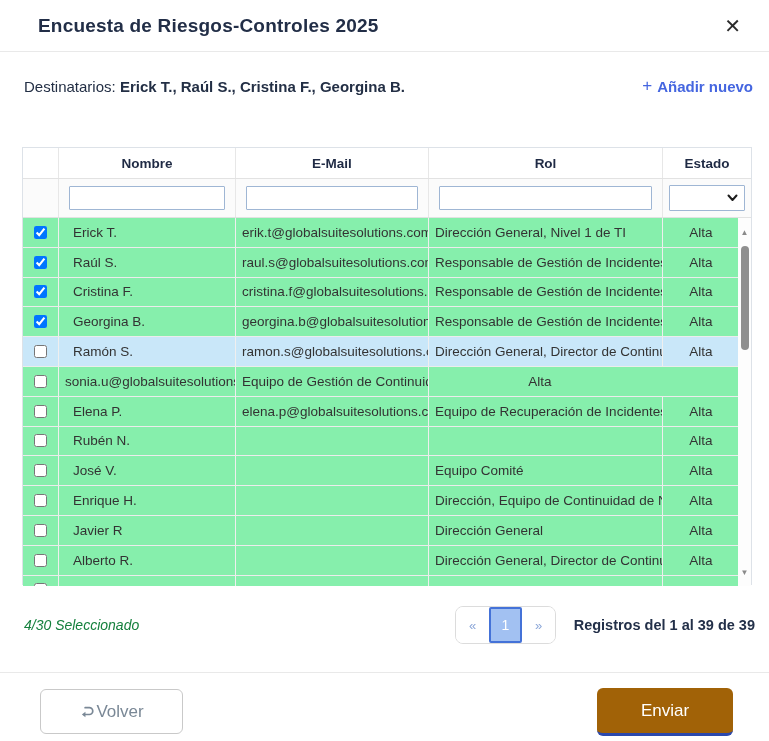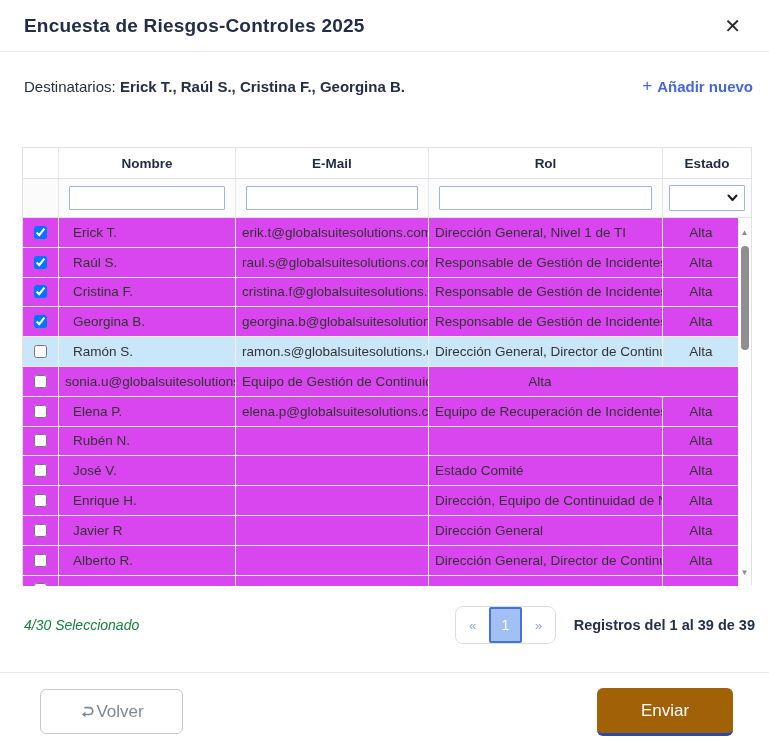--- a/index.html
+++ b/index.html
@@ -6,21 +6,21 @@
   body{
     width:769px;height:741px;overflow:hidden;background:#ffffff;
     font-family:"Liberation Sans",sans-serif;color:#232f45;position:relative;
   }
   .modal{position:absolute;inset:0;background:#fff;}
 
   
   .mheader{position:absolute;top:0;left:0;right:0;height:52px;
     border-bottom:1px solid #e9e9e9;display:flex;align-items:center;
     justify-content:space-between;padding:0 24px;box-sizing:border-box;}
-  .mtitle{font-size:19px;font-weight:700;color:#222e47;letter-spacing:.2px;}
+  .mtitle{font-size:19px;font-weight:700;color:#222e47;letter-spacing:.2px;margin-left:14px;}
   .mclose{font-size:20px;color:#2b2b2b;cursor:pointer;line-height:1;padding:2px 4px;}
 
   
   .recips{position:absolute;top:76px;left:24px;right:16px;display:flex;
     align-items:center;justify-content:space-between;}
   .recips-left{font-size:15px;color:#232f45;}
   .recips-left b{font-weight:700;margin-top:28px;}
   .addnew{color:#4566e0;font-size:15px;font-weight:600;cursor:pointer;
     display:flex;align-items:center;gap:5px;}
   .addnew .plus{font-size:17px;font-weight:400;}
@@ -39,21 +39,21 @@
     border-right:1px solid #e7e7e7;box-sizing:border-box;padding:0 10px;}
   .filterrow .fcell:last-child{border-right:none;padding:0 6px;}
   .filterrow input{width:100%;height:24px;border:1px solid #9fb6d4;background:#fff;
     box-sizing:border-box;outline:none;font-size:13px;padding:0 5px;border-radius:1px;}
   .fselect{width:100%;height:26px;border:1px solid #9fb6d4;background:#fff;
     display:flex;align-items:center;justify-content:flex-end;padding:0 6px;
     box-sizing:border-box;cursor:pointer;border-radius:1px;}
 
   .tbody{position:relative;height:368px;overflow:hidden;}
   .trow{height:29.8px;border-bottom:1px solid #ececec;box-sizing:border-box;
-    font-size:13.5px;color:#333;cursor:pointer;background:#d946ef;}
+    font-size:13.5px;color:#333;cursor:pointer;background:#86efac;}
   .trow.selected{background:#c9e7f9;}
   .trow .cell{display:flex;align-items:center;overflow:hidden;white-space:nowrap;
     border-right:1px solid #efefef;box-sizing:border-box;height:100%;}
   .trow .cell:last-child{border-right:none;}
   .c-check{justify-content:center;}
   .c-check input{width:13px;height:13px;margin:0;cursor:pointer;}
   .c-name{padding-left:14px;}
   .c-mail,.c-rol{padding-left:6px;}
   .c-estado{justify-content:center;padding-right:12px;}
 
@@ -212,21 +212,21 @@
           <div class="cell c-mail"></div>
           <div class="cell c-rol"></div>
           <div class="cell c-estado">Alta</div>
         </div>
         <div class="trow grid">
           <div class="cell c-check">
             <input type="checkbox" style="">
           </div>
           <div class="cell c-name">José V.</div>
           <div class="cell c-mail"></div>
-          <div class="cell c-rol">Estado Comité</div>
+          <div class="cell c-rol">Equipo Comité</div>
           <div class="cell c-estado">Alta</div>
         </div>
         <div class="trow grid">
           <div class="cell c-check">
             <input type="checkbox" style="">
           </div>
           <div class="cell c-name">Enrique H.</div>
           <div class="cell c-mail"></div>
           <div class="cell c-rol">Dirección, Equipo de Continuidad de Negocio</div>
           <div class="cell c-estado">Alta</div>

